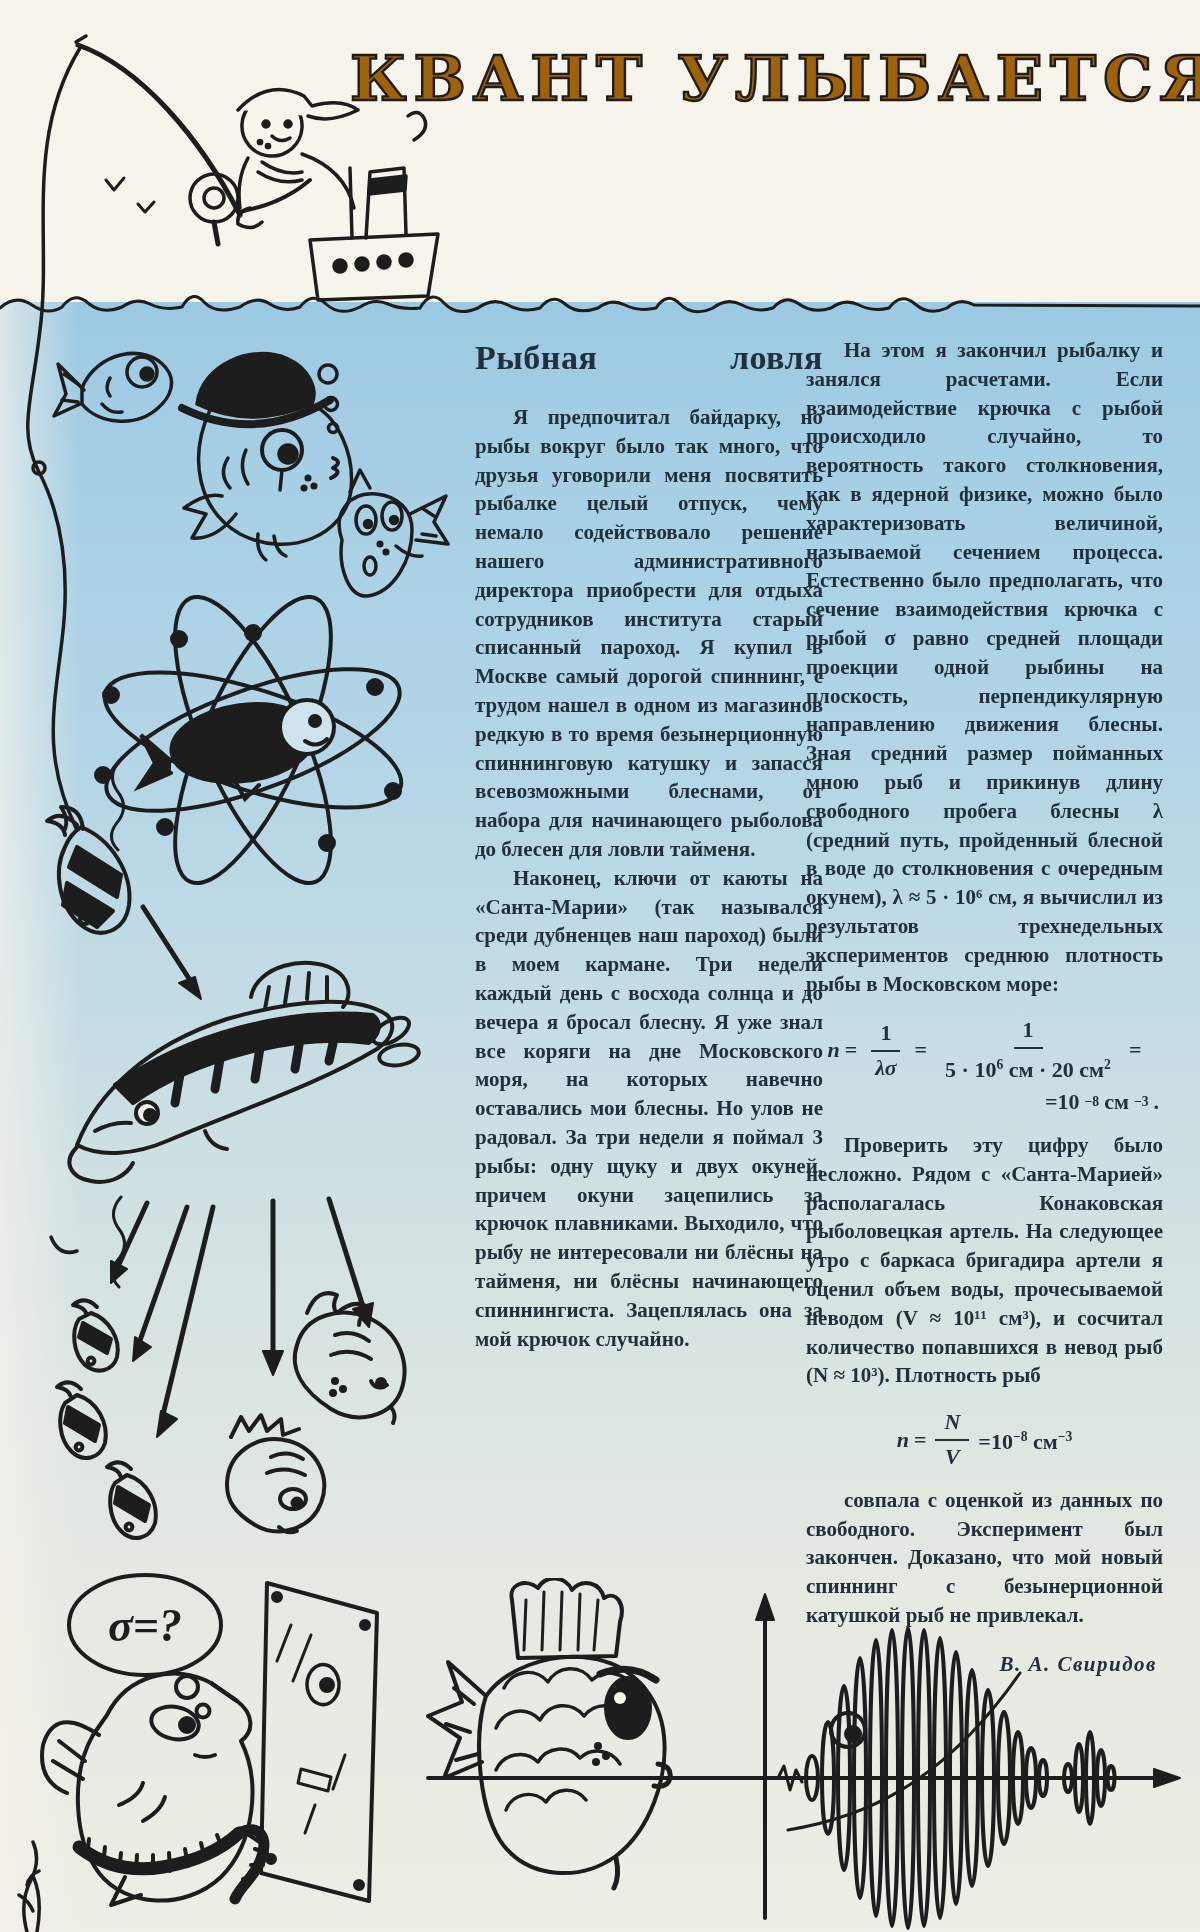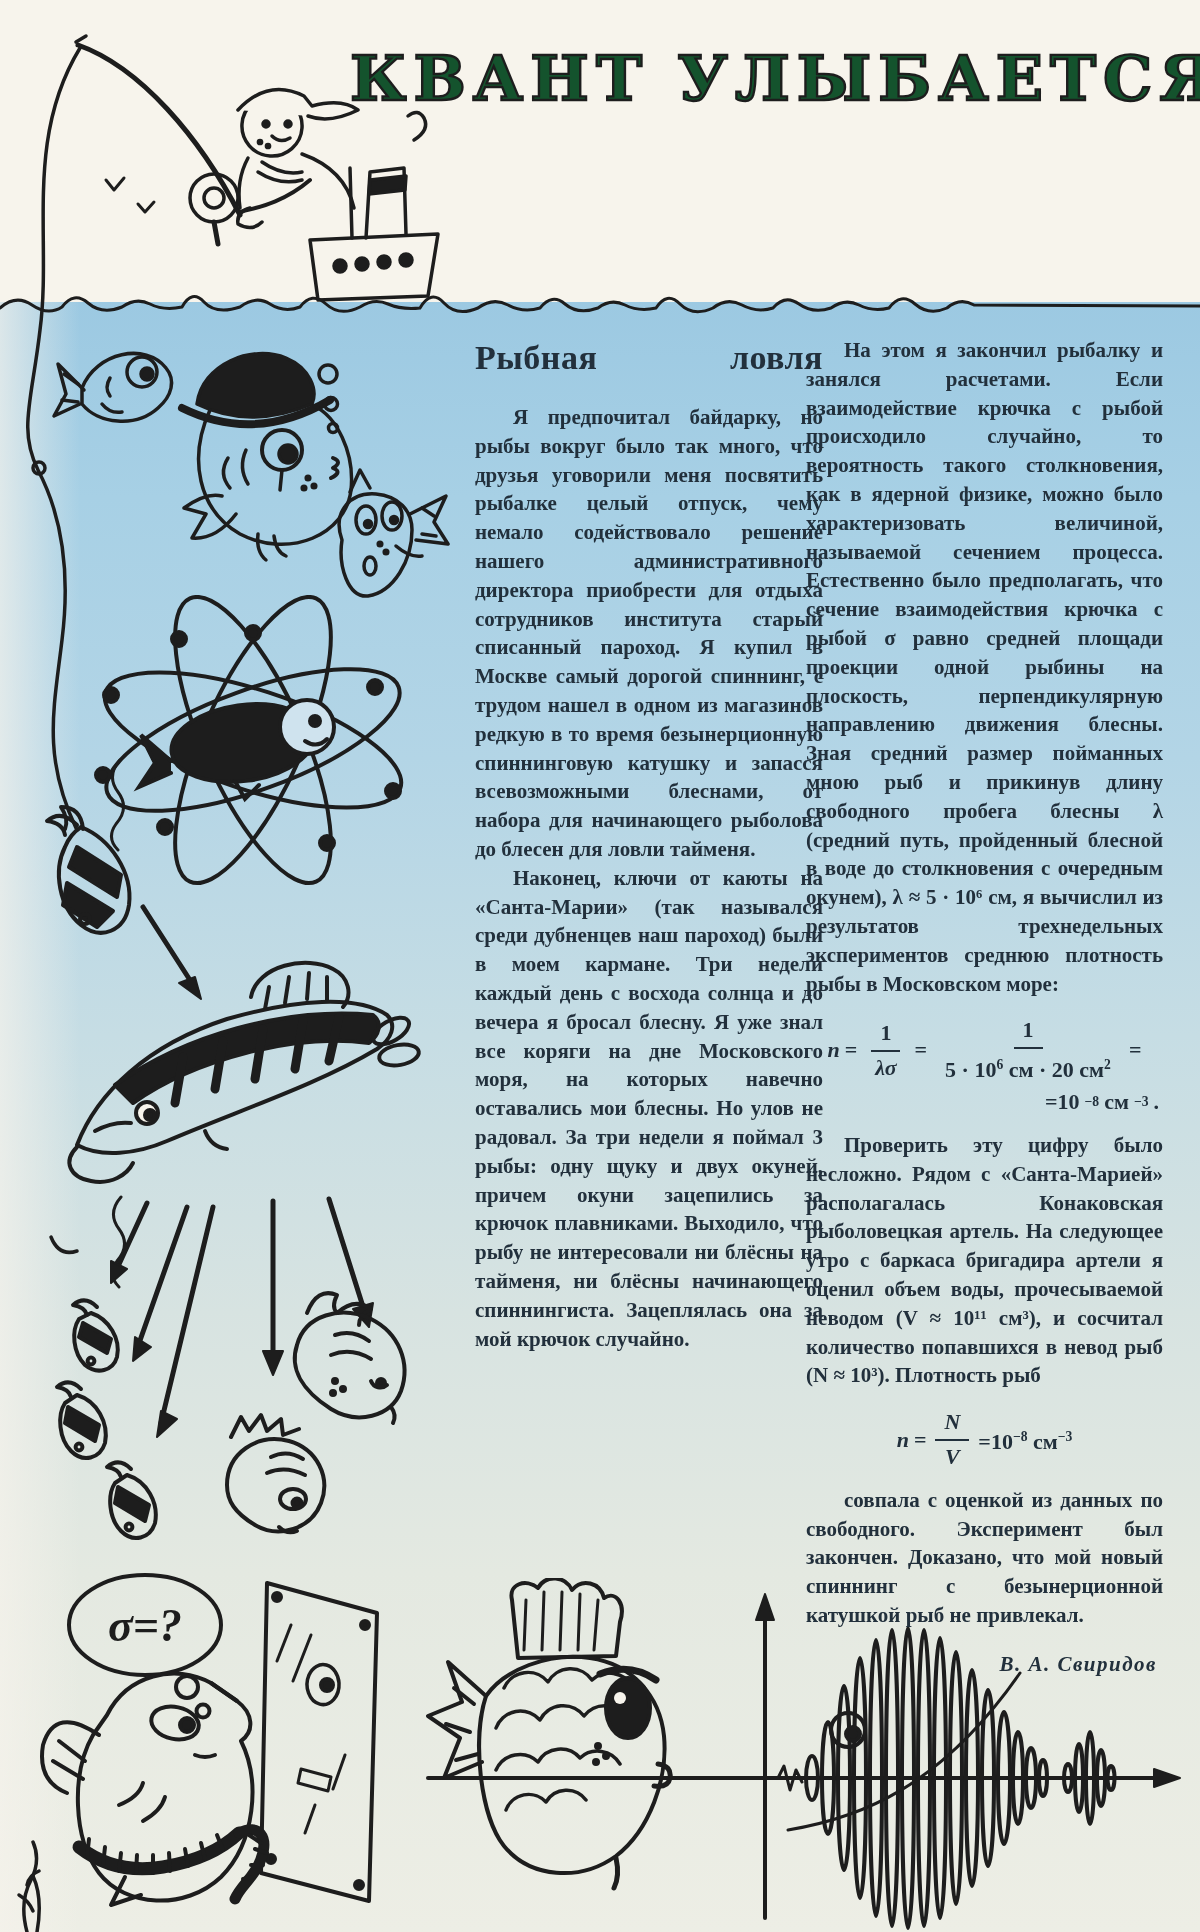--- a/index.html
+++ b/index.html
@@ -14,21 +14,21 @@
     position:absolute;left:0;top:302px;width:1200px;height:1630px;
     background:linear-gradient(180deg,#9cc9e2 0%,#a7d0e5 12%,#b3d5e6 28%,#c6dde4 45%,#d7e3e1 62%,#e4e9e1 78%,#edeee5 100%);
   }
   .water::after{
     content:"";position:absolute;inset:0;
     background:linear-gradient(90deg,rgba(246,243,236,.7),rgba(246,243,236,0) 80px);
   }
   .magazine-title{
     position:absolute;left:350px;top:42px;width:840px;text-align:center;
     font-family:"DejaVu Serif",serif;font-weight:800;font-size:62px;letter-spacing:7px;
-    color:#14532d;-webkit-text-stroke:2.4px #1d1d1d;white-space:nowrap;
+    color:#a16207;-webkit-text-stroke:2.4px #1d1d1d;white-space:nowrap;
   }
   .ill{position:absolute;}
   .ill svg{display:block;}
   .col{
     position:absolute;top:336px;font-size:21px;line-height:28.8px;font-weight:700;
     text-align:justify;color:var(--ink);
   }
   .col--mid{left:455px;width:348px;margin-left:20px;}
   .col--right{left:806px;width:357px;}
   .col p{margin:0;text-indent:38px;}

